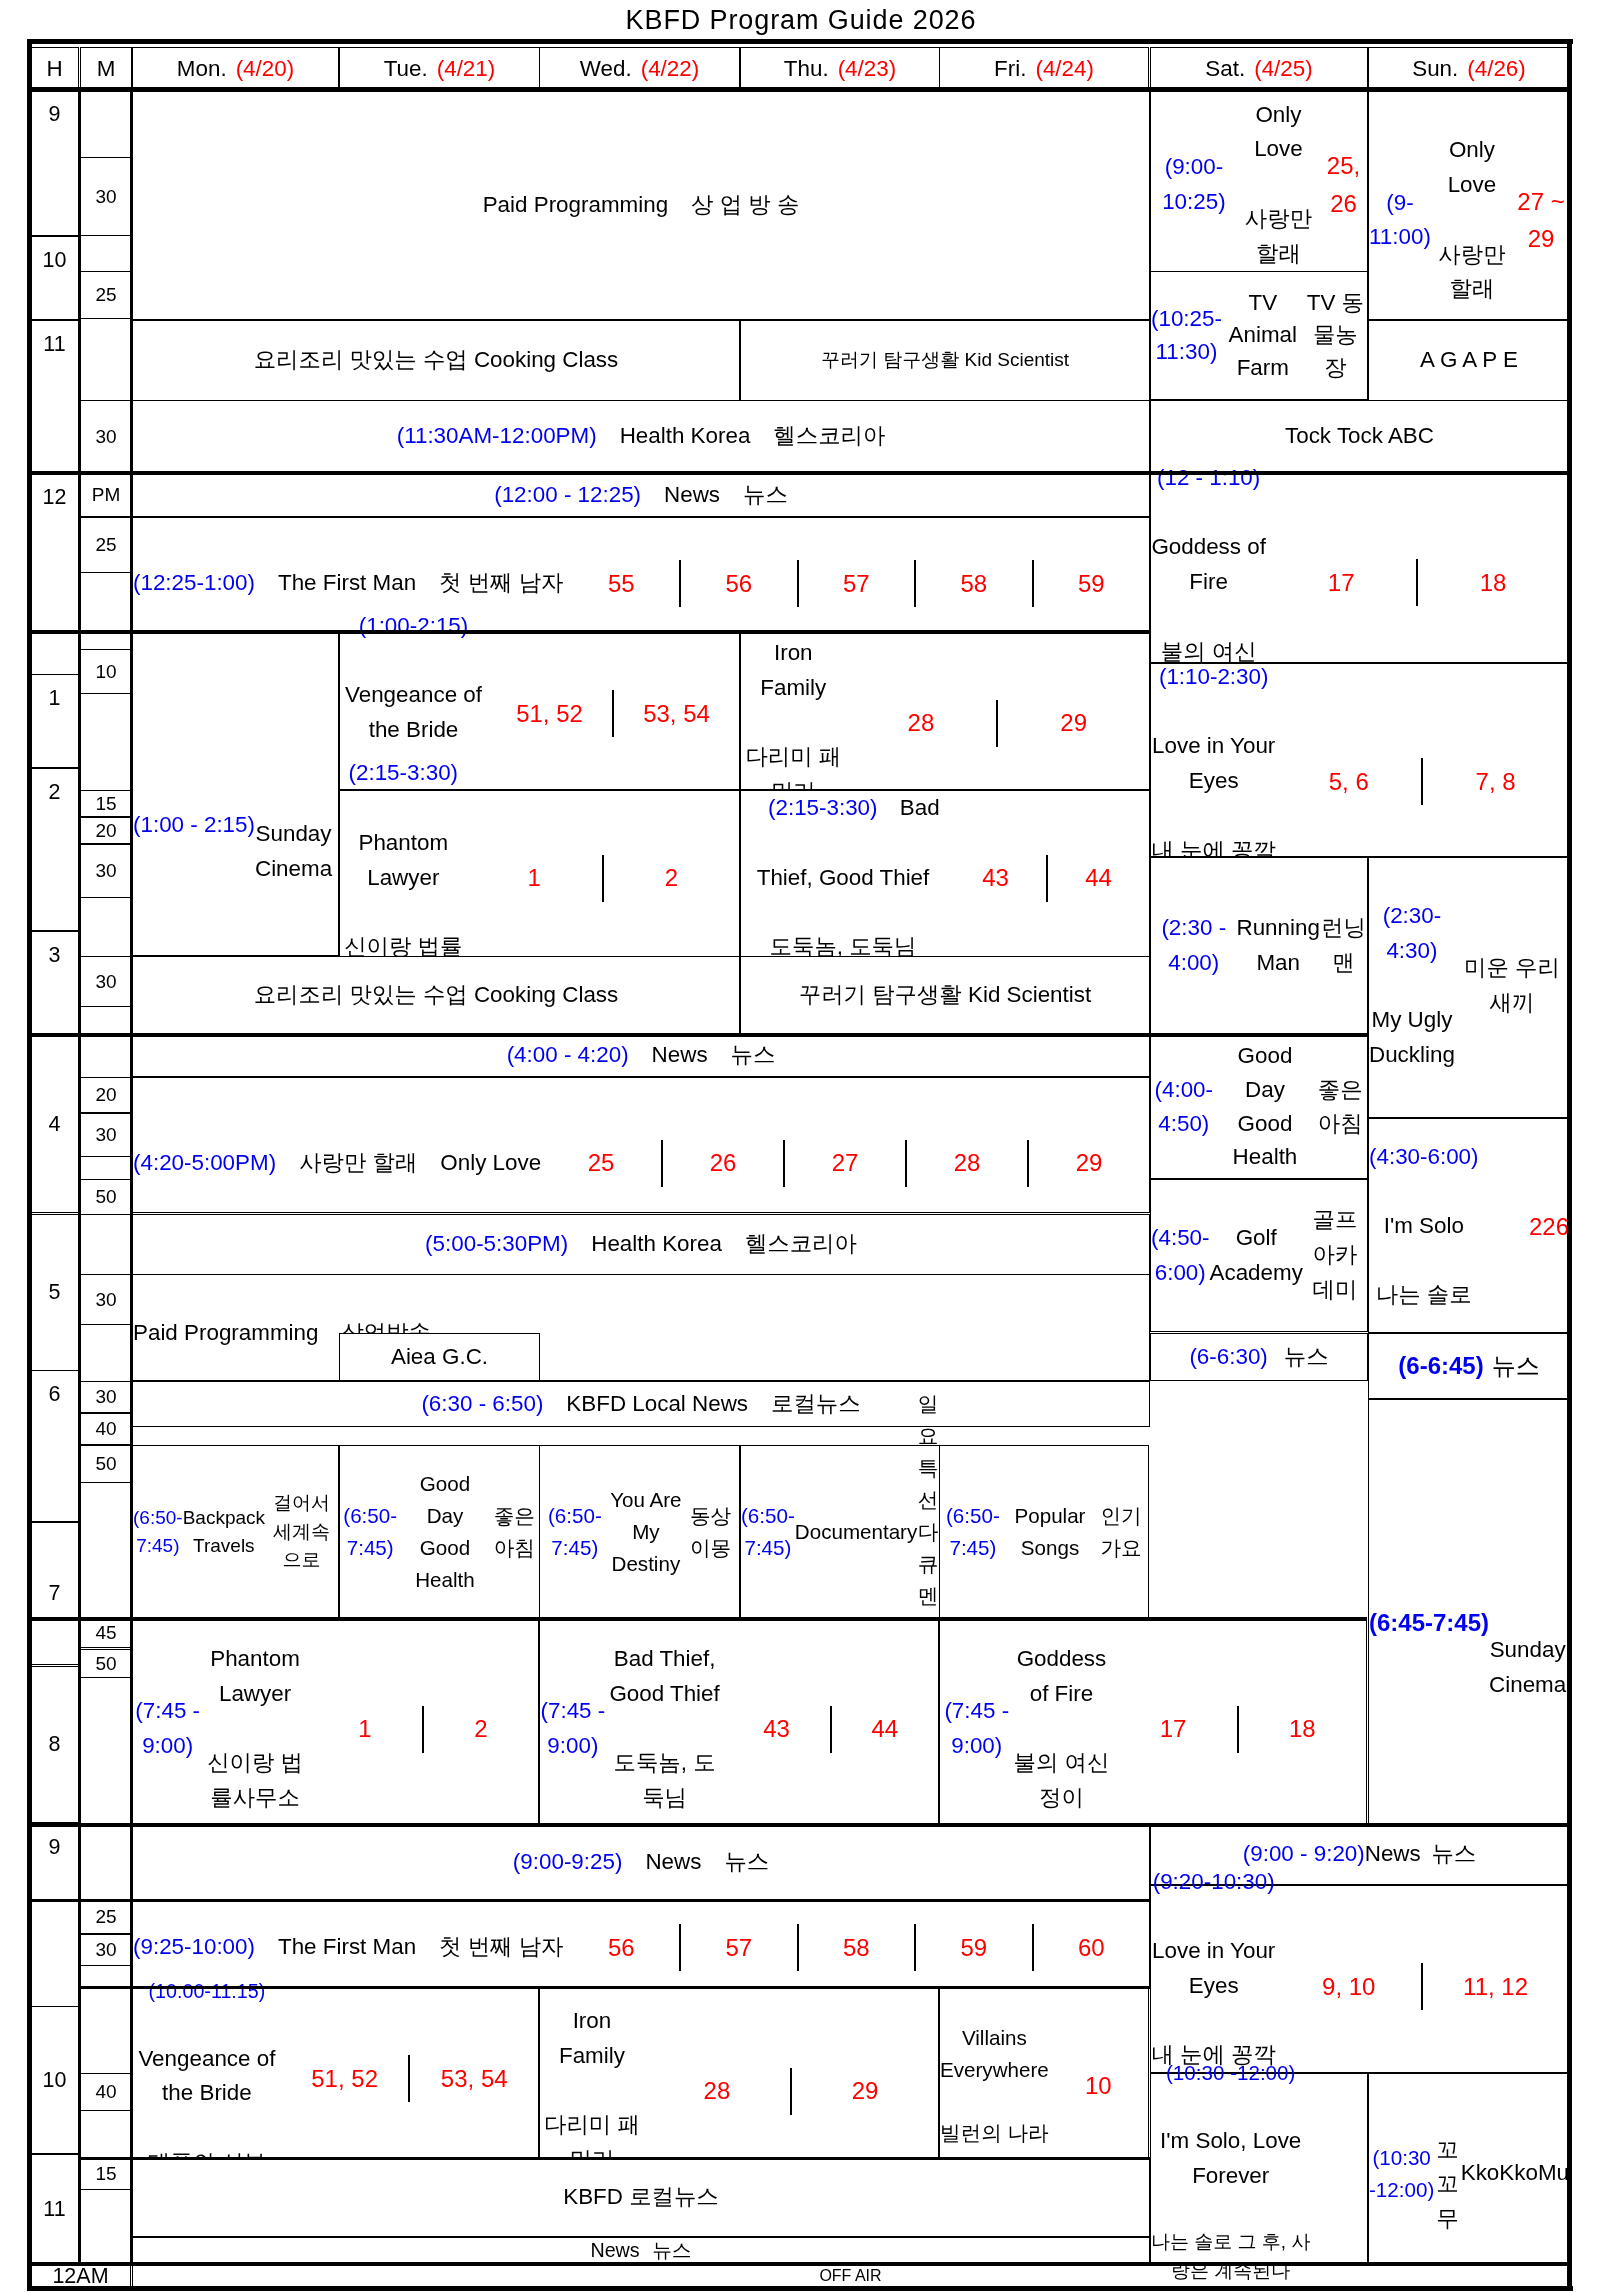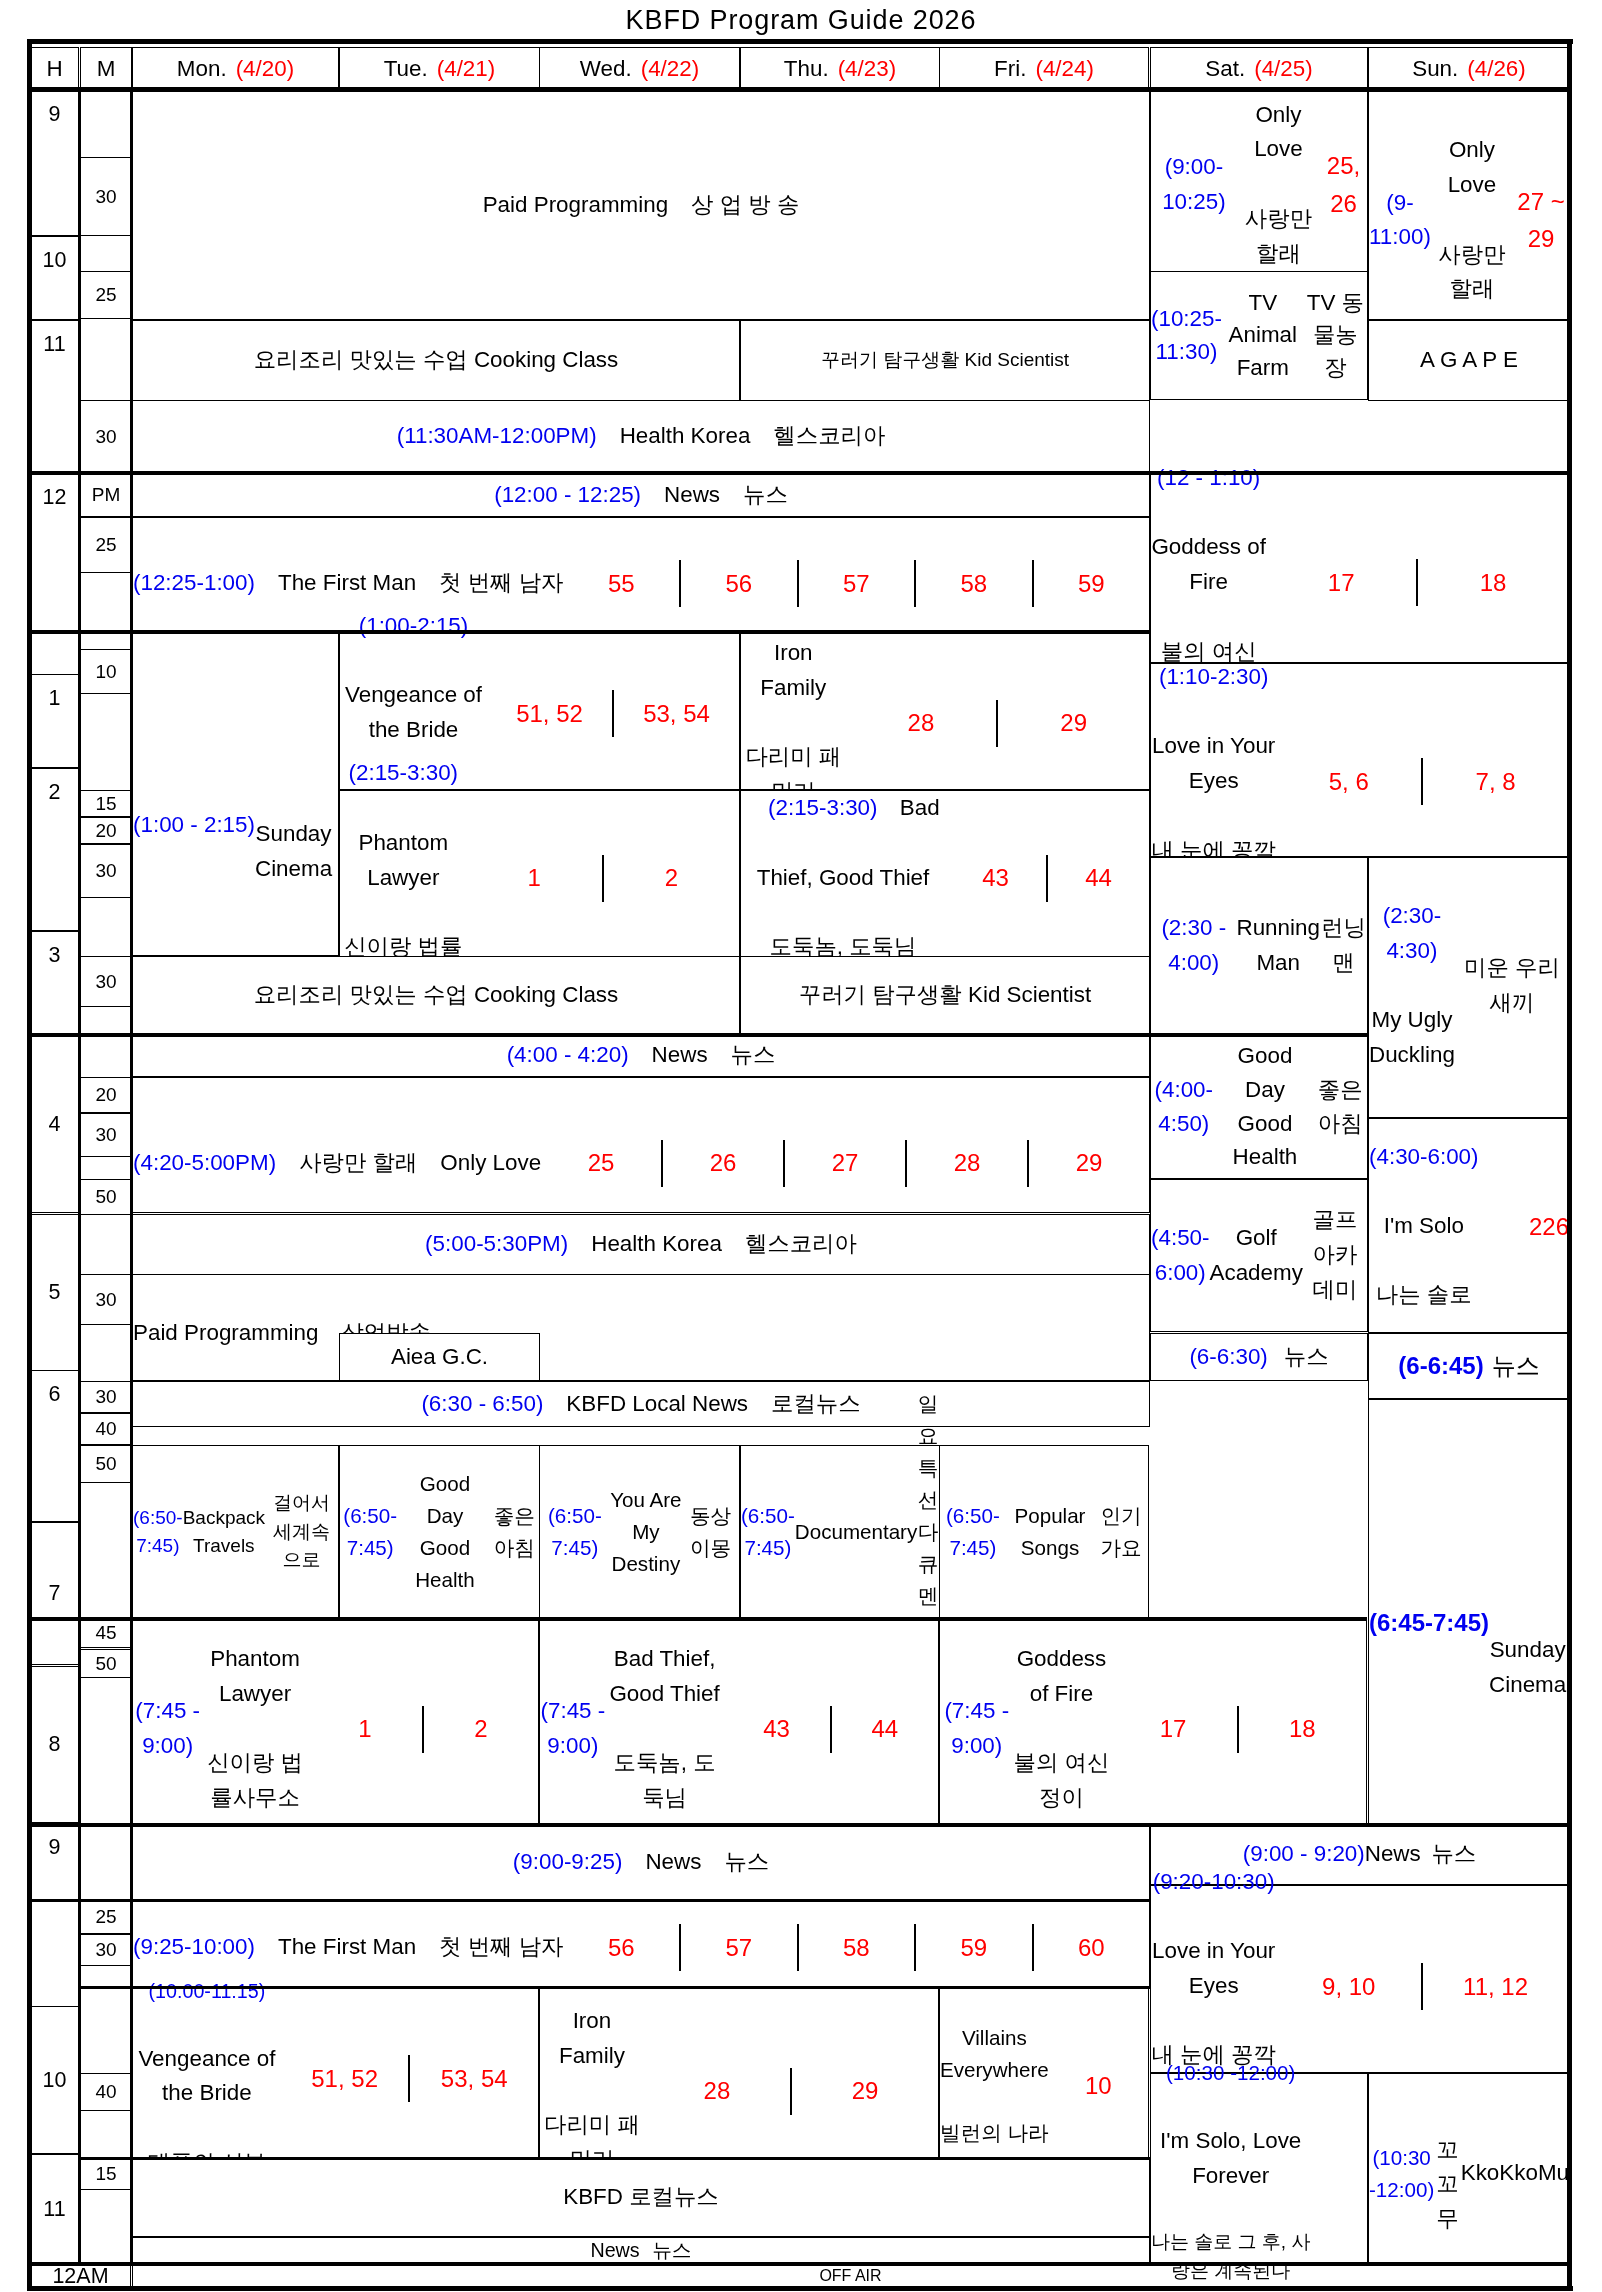--- a/index.html
+++ b/index.html
@@ -363,20 +363,21 @@
       <div>사랑만 할래</div>
     </div>
     <div class="r big">27 ~ 29</div>
   </div>
   <div class="c" style="left:1150px;top:271px;width:218px;height:129px;line-height:1.45">
     <div class="t">(10:25-11:30)</div>
     <div>TV Animal Farm</div>
     <div>TV 동물농장</div>
   </div>
   <div class="c" style="left:1368px;top:320px;width:202px;height:81px"><span>A G A P E</span></div>
+  <div class="c" style="left:1150px;top:400px;width:419px;height:73px"><span>Tock Tock ABC</span></div>
   <div class="c sb" style="left:1150px;top:473px;width:419px;height:190px;padding-top:29px">
     <div class="blk">
       <div class="t">(12 - 1:10)</div>
       <div>Goddess of Fire</div>
       <div>불의 여신 정이</div>
     </div>
     <div class="numrow"><span>17</span><span>18</span></div>
   </div>
   <div class="c sb" style="left:1150px;top:663px;width:419px;height:194px;padding-top:43px">
     <div class="blk">

